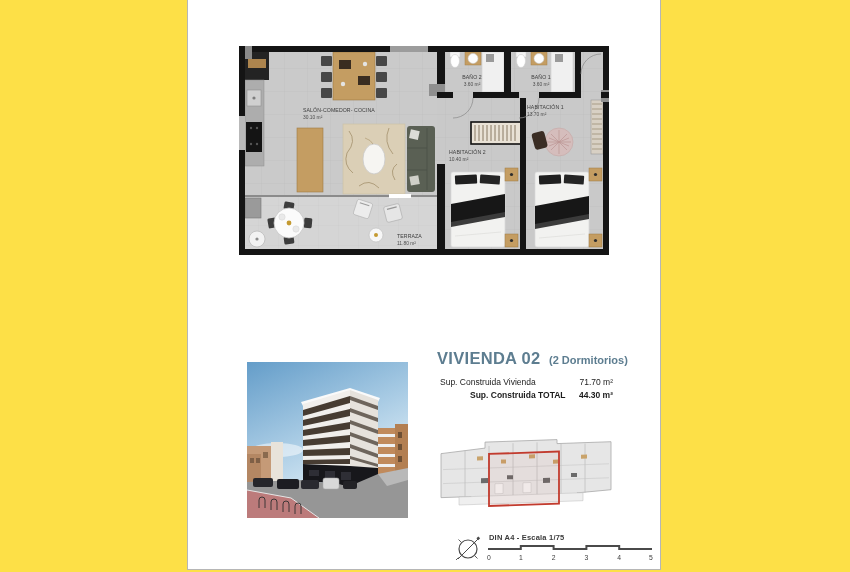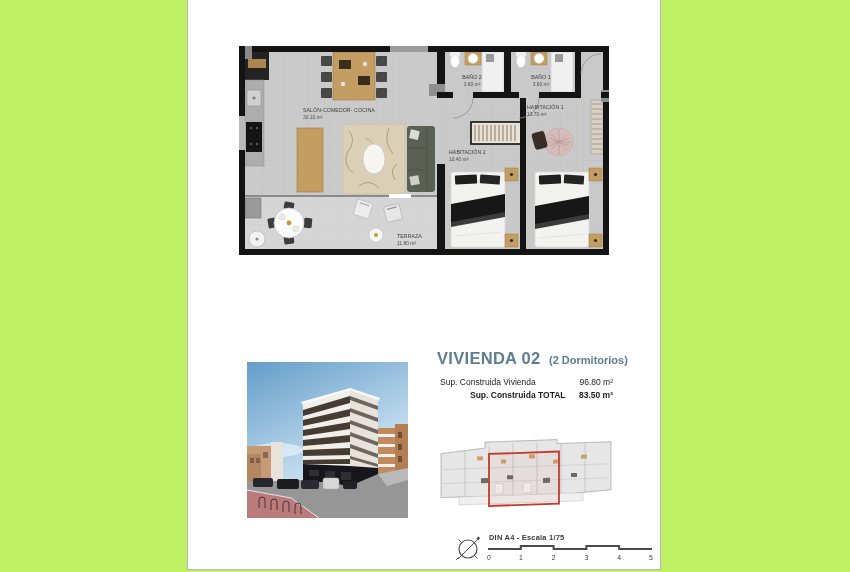--- a/index.html
+++ b/index.html
@@ -1,16 +1,16 @@
 <!DOCTYPE html>
 <html><head>
 <meta charset="utf-8">
 <style>
   html,body{margin:0;padding:0;background:#ffffff;}
-  .viewport{position:relative;width:850px;height:572px;background:#bef264;overflow:hidden;
+  .viewport{position:relative;width:850px;height:572px;background:#fde047;overflow:hidden;
             font-family:"Liberation Sans",sans-serif;}
   .abs{position:absolute;}
   .page{left:187px;top:-2px;width:474px;height:572px;background:#ffffff;
         border:1px solid #b6b6b6;box-sizing:border-box;}
   
   .title-wrap{left:437px;top:349px;width:215px;white-space:nowrap;}
   .title-main{font-size:16.5px;font-weight:700;color:#5d7d90;letter-spacing:.3px;}
   .title-sub{font-size:11px;font-weight:700;color:#5d7d90;margin-left:4px;}
   .info-rows{left:440px;top:376px;width:173px;font-size:8.5px;color:#1c1c1c;}
   .info-row{display:flex;justify-content:space-between;line-height:12.8px;}
@@ -323,25 +323,25 @@
   </svg>
 
   <div class="abs title-wrap">
     <span class="title-main">VIVIENDA 02</span>
     <span class="title-sub">(2 Dormitorios)</span>
   </div>
 
   <div class="abs info-rows">
     <div class="info-row">
       <span>Sup. Construida Vivienda</span>
-      <span>96.80 m²</span>
+      <span>71.70 m²</span>
     </div>
     <div class="info-row total">
       <span>Sup. Construida TOTAL</span>
-      <span>83.50 m²</span>
+      <span>44.30 m²</span>
     </div>
   </div>
 
   <svg class="abs" style="left:431px;top:428px;" width="188" height="92" viewBox="0 0 188 92">
     <g transform="skewY(-2)">
       <polygon points="10,26 54,22 54,16 126,16 126,20 180,20 180,68 146,70 146,76 40,76 40,70 10,70" fill="#e6e6e6" stroke="#a9a9a9" stroke-width="0.8"></polygon>
       <g stroke="#b5b5b5" stroke-width="0.6">
         <line x1="34" y1="24" x2="34" y2="70"></line>
           <line x1="58" y1="20" x2="58" y2="72"></line>
         <line x1="82" y1="18" x2="82" y2="74"></line>

